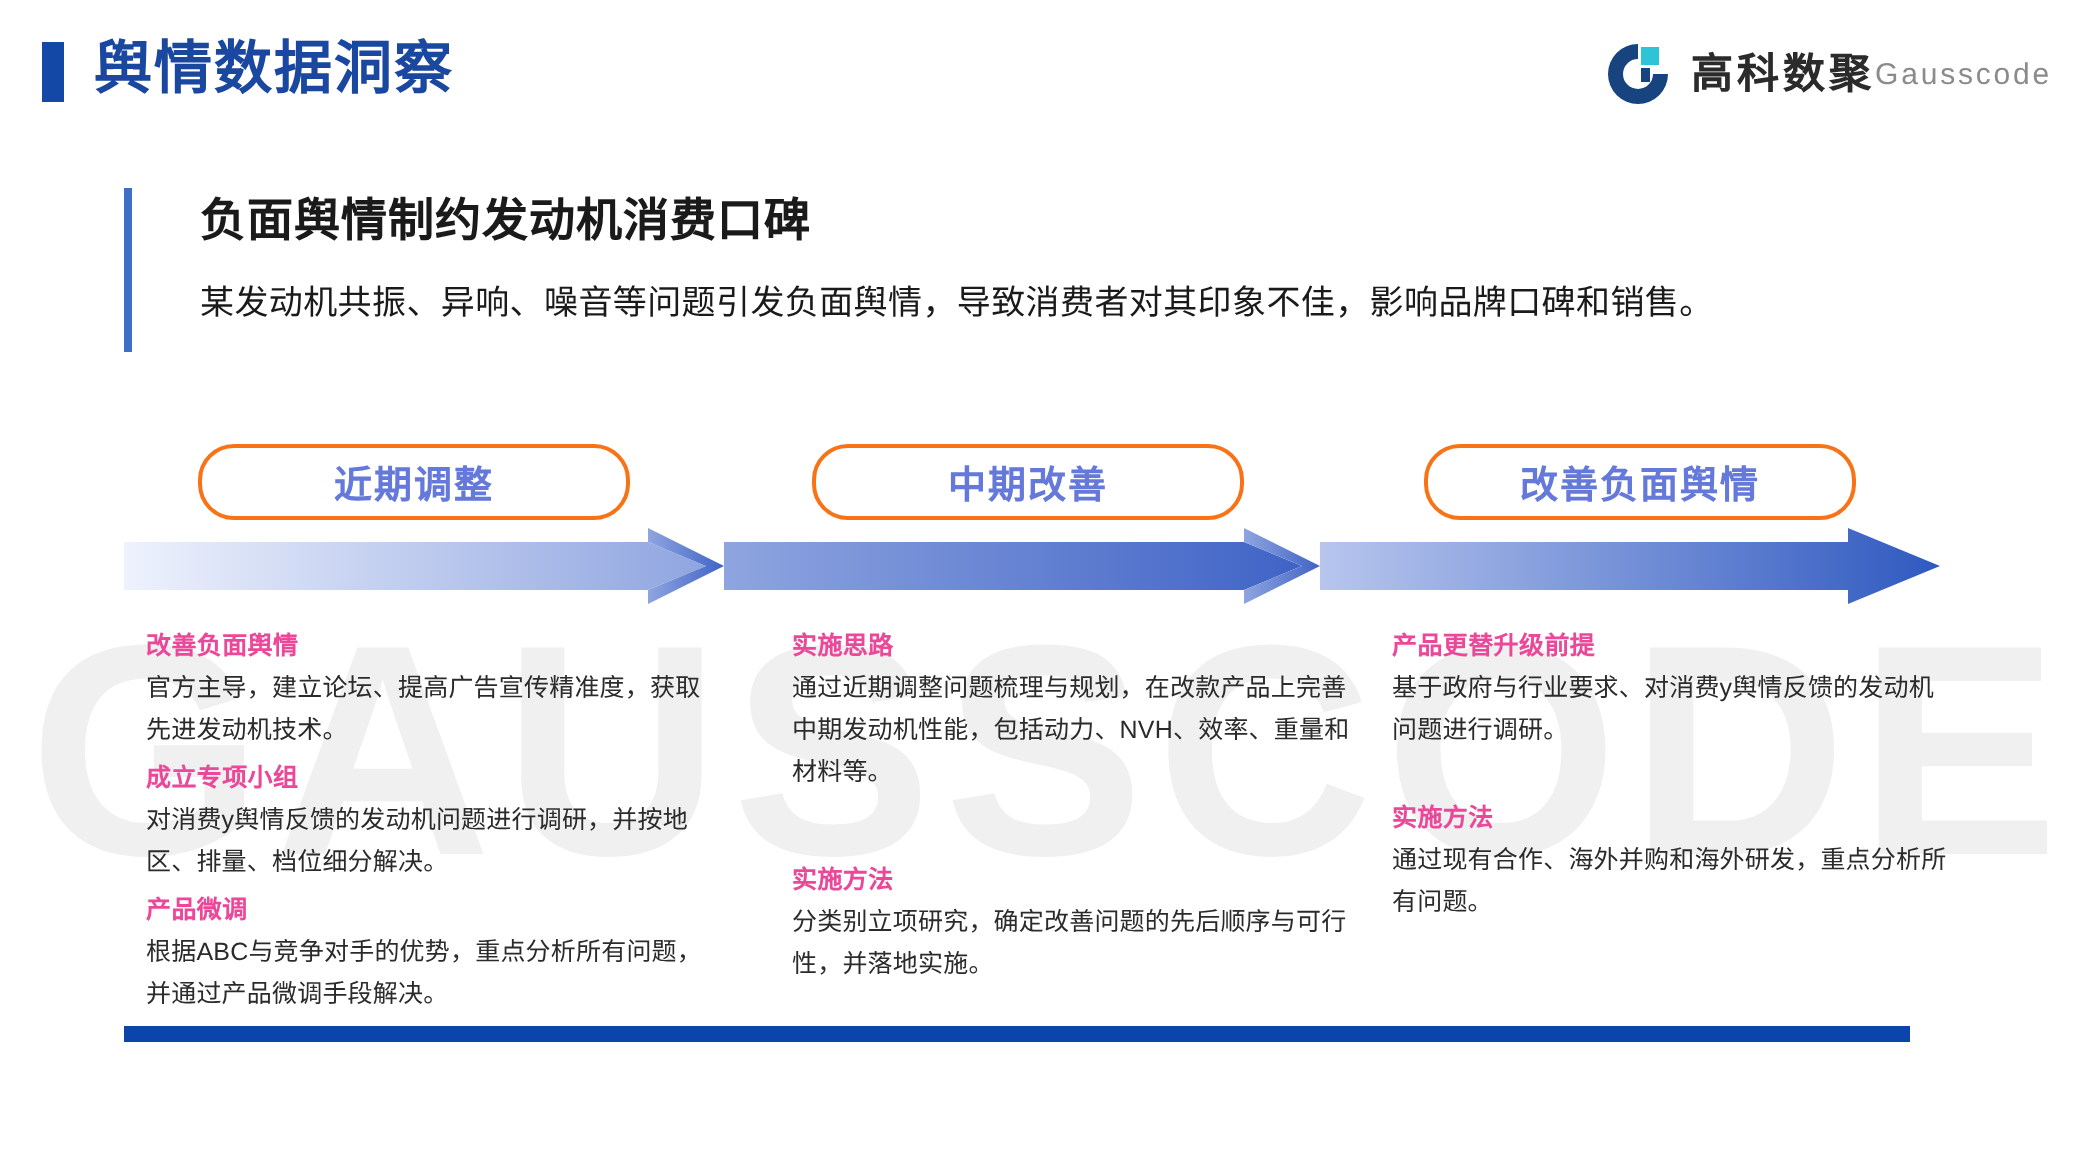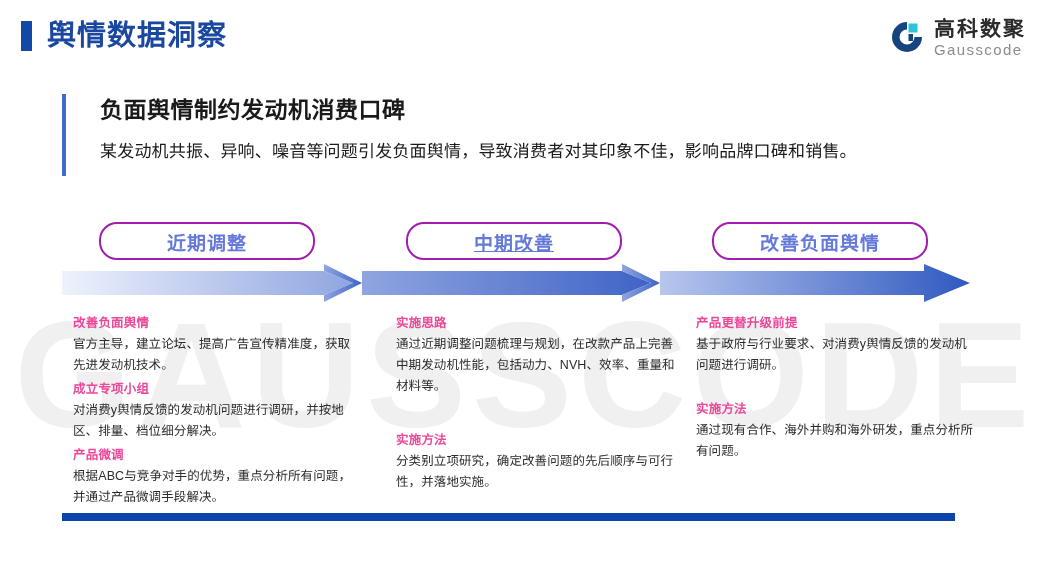--- a/index.html
+++ b/index.html
@@ -74,21 +74,21 @@
     gap: 9px;
     z-index: 3;
   }
   .logo-mark {
     position: relative;
     width: 36px;
     height: 36px;
   }
   .logo-text {
     display: flex;
-    flex-direction: column;
+    flex-direction: row;
     justify-content: center;
     line-height: 1;
   }
   .logo-cn {
     font-size: 21px;
     font-weight: 700;
     color: #2b2b2b;
     letter-spacing: 2px;
   }
   .logo-en {
@@ -139,33 +139,33 @@
     position: absolute;
     left: 0;
     top: 222px;
     width: 1050px;
     height: 38px;
     z-index: 3;
   }
   .pill {
     position: absolute;
     height: 34px;
-    border: 2px solid #a21caf;
+    border: 2px solid #f97316;
     border-radius: 18px;
     background: #ffffff;
     display: flex;
     align-items: center;
     justify-content: center;
     color: #6479d9;
     font-size: 19px;
     font-weight: 700;
     letter-spacing: 1px;
   }
   .pill-1 { left: 99px;  width: 212px; }
-  .pill-2 { left: 406px; width: 212px; text-decoration: underline; }
+  .pill-2 { left: 406px; width: 212px; }
   .pill-3 { left: 712px; width: 212px; }
 
   
   .arrow-band {
     position: absolute;
     left: 62px;
     top: 264px;
     width: 908px;
     height: 38px;
     z-index: 2;

